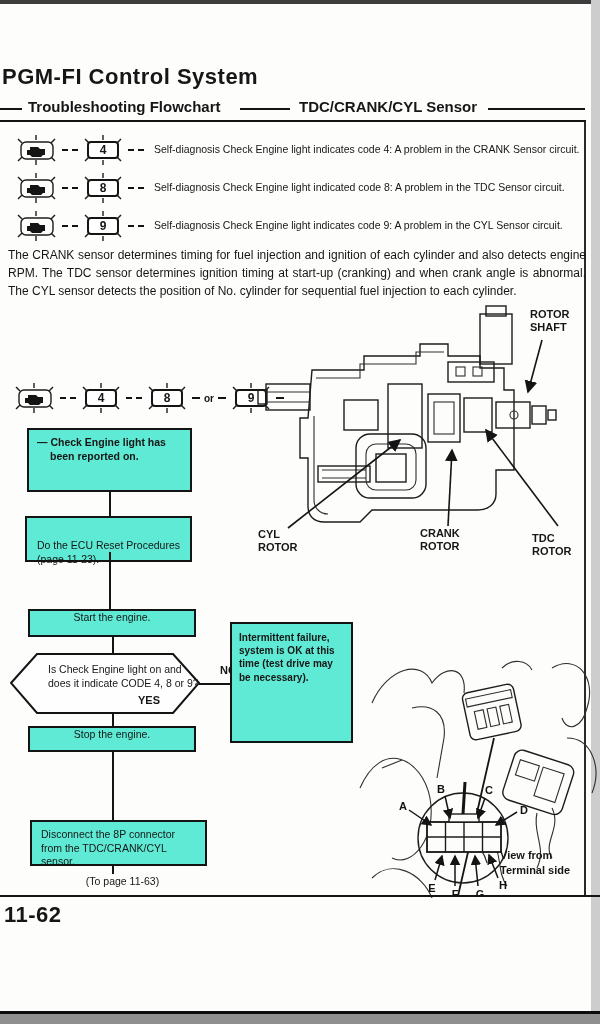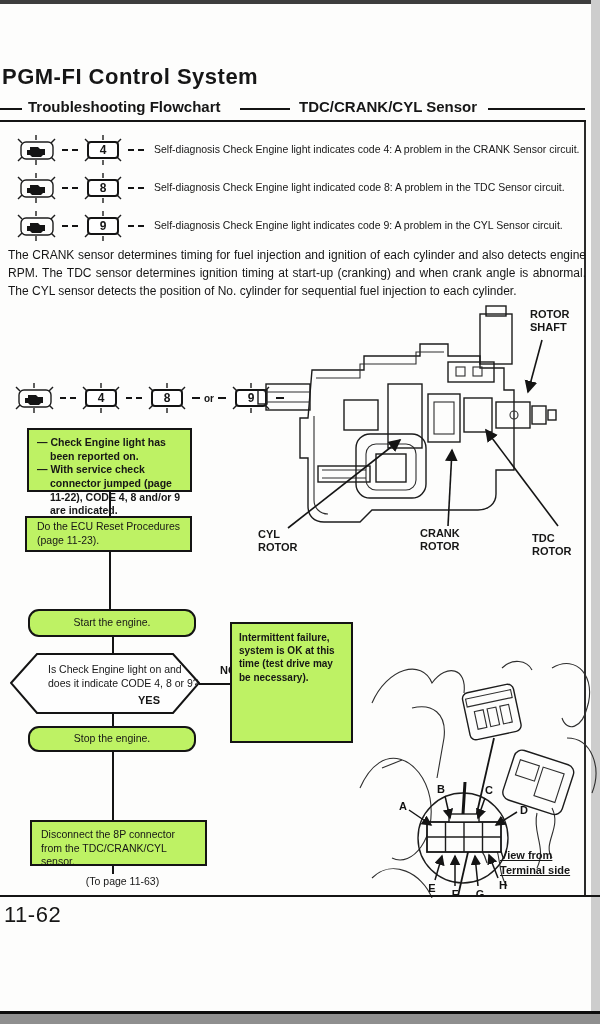--- a/index.html
+++ b/index.html
@@ -38,38 +38,38 @@
     border:2px solid #141414; border-radius:4px; background:#fff;
     font-size:12px; font-weight:bold; text-align:center; line-height:15px;
   }
   .code-line-text { font-size:10.5px; line-height:1.3; }
   .code-row { position:absolute; left:14px; display:flex; align-items:center; }
   .code-row .txt { margin-left:8px; width:455px; }
 
   .intro { left:8px; top:246px; width:578px; font-size:12px; line-height:1.5; text-align:justify; }
 
   
-  .fc-box { position:absolute; background:#bef264; border:2px solid #141414; font-size:10.5px; line-height:1.3; }
+  .fc-box { position:absolute; background:#5eead4; border:2px solid #141414; font-size:10.5px; line-height:1.3; }
   .fc-bold { font-weight:bold; }
   .vline { position:absolute; width:2px; background:#141414; }
   .hline { position:absolute; height:2px; background:#141414; }
   .bullet { padding-left:13px; text-indent:-13px; }
   .fc-label { position:absolute; font-size:11px; font-weight:bold;margin-left:20px; }
-  .center-text { display:flex; align-items:center; justify-content:center; text-align:center;border-radius:11px; }
+  .center-text { display:flex; justify-content:center; text-align:center; }
 
   .hex-text { position:absolute; font-size:10.5px; line-height:1.35; }
 
   .diagram-label { position:absolute; font-size:11px; font-weight:bold; line-height:1.15; }
 
   svg .ln { stroke:#1c1c1c; stroke-width:1.4; fill:none; }
   svg .lnf { stroke:#1c1c1c; stroke-width:1.4; fill:#fdfdfc; }
   svg .thin { stroke:#2e2e2e; stroke-width:1.1; fill:none; }
   svg text { font-family:"Liberation Sans",sans-serif; font-weight:bold; fill:#111; }
 
-  .footer-page { left:4px; top:902px; font-size:22px; font-weight:normal; letter-spacing:0.5px; }
+  .footer-page { left:4px; top:902px; font-size:22px; font-weight:bold; letter-spacing:0.5px; }
   .footer-rule { left:0; top:895px; width:600px; height:2px; background:#141414; }
 </style>
 </head>
 <body>
 
 <div id="page">
 
   <div class="abs top-bar"></div>
   <div class="abs right-strip"></div>
   <div class="abs right-rule"></div>
@@ -242,25 +242,24 @@
             <path d="M41 27 l-4 -4"></path>
           </g>
         </svg>
       <span class="code-num">9</span>
     </span>
     <span class="dash-seg" style="width:8px;"></span>
   </div>
 
   <div class="fc-box fc-bold" style="left:27px; top:428px; width:165px; height:64px; padding:6px 8px;">
     <div class="bullet">— Check Engine light has been reported on.</div>
-    <div class="bullet">— With service check connector jumped (page 11-22), CODE 4, 8 and/or 9 are indicated.</div>
   </div>
   <div class="vline" style="left:109px; top:492px; height:24px;"></div>
 
-  <div class="fc-box" style="left:25px; top:516px; width:167px; height:36px; padding:2px 10px;">
+  <div class="fc-box" style="left:25px; top:516px; width:167px; height:36px; padding:21px 10px;">
     <div>Do the ECU Reset Procedures (page 11-23).</div>
   </div>
   <div class="vline" style="left:109px; top:552px; height:57px;"></div>
 
   <div class="fc-box center-text" style="left:28px; top:609px; width:168px; height:28px;">
     <div>Start the engine.</div>
   </div>
   <div class="vline" style="left:112px; top:637px; height:16px;"></div>
 
   <svg class="abs" style="left:10px; top:653px;" width="190" height="61" viewBox="0 0 190 61">
@@ -399,20 +398,20 @@
     </g>
     <text x="10" y="32" font-size="11" text-anchor="middle">A</text>
     <text x="48" y="15" font-size="11" text-anchor="middle">B</text>
     <text x="96" y="16" font-size="11" text-anchor="middle">C</text>
     <text x="131" y="36" font-size="11" text-anchor="middle">D</text>
     <text x="39" y="114" font-size="11" text-anchor="middle">E</text>
     <text x="62" y="120" font-size="11" text-anchor="middle">F</text>
     <text x="87" y="120" font-size="11" text-anchor="middle">G</text>
     <text x="110" y="111" font-size="11" text-anchor="middle">H</text>
   </svg>
-  <div class="diagram-label" style="left:500px; top:848px; width:80px; font-size:11px; line-height:1.4;text-decoration:underline;">View from Terminal side</div>
+  <div class="diagram-label" style="left:500px; top:848px; width:80px; font-size:11px; line-height:1.4;">View from Terminal side</div>
 
   <div class="abs footer-rule"></div>
   <div class="abs footer-page">11-62</div>
   <div class="abs bottom-line"></div>
   <div class="abs bottom-bar"></div>
 
 </div>
 
 </body></html>

